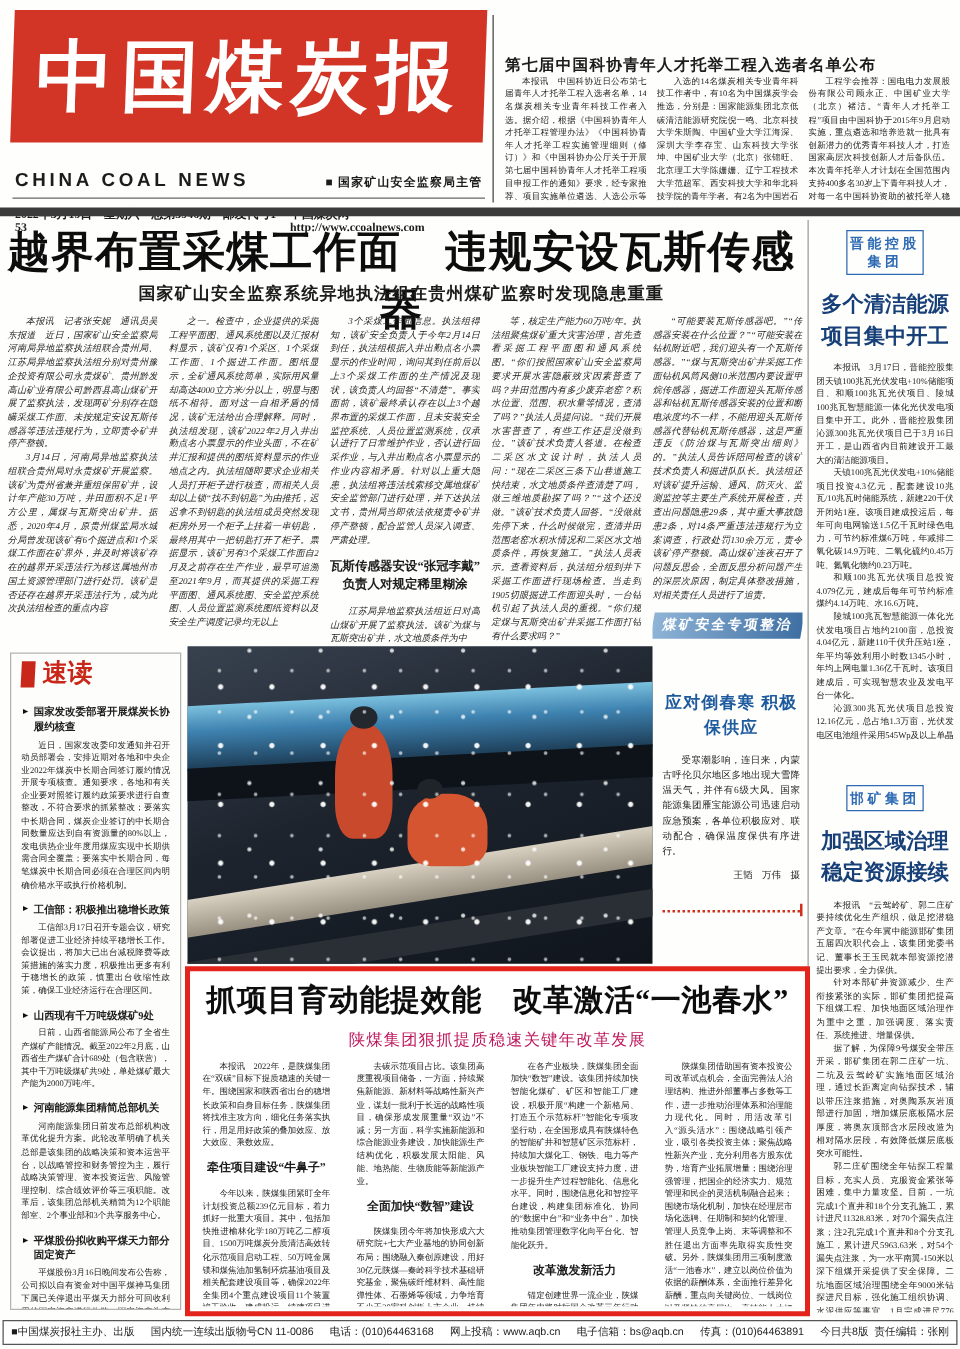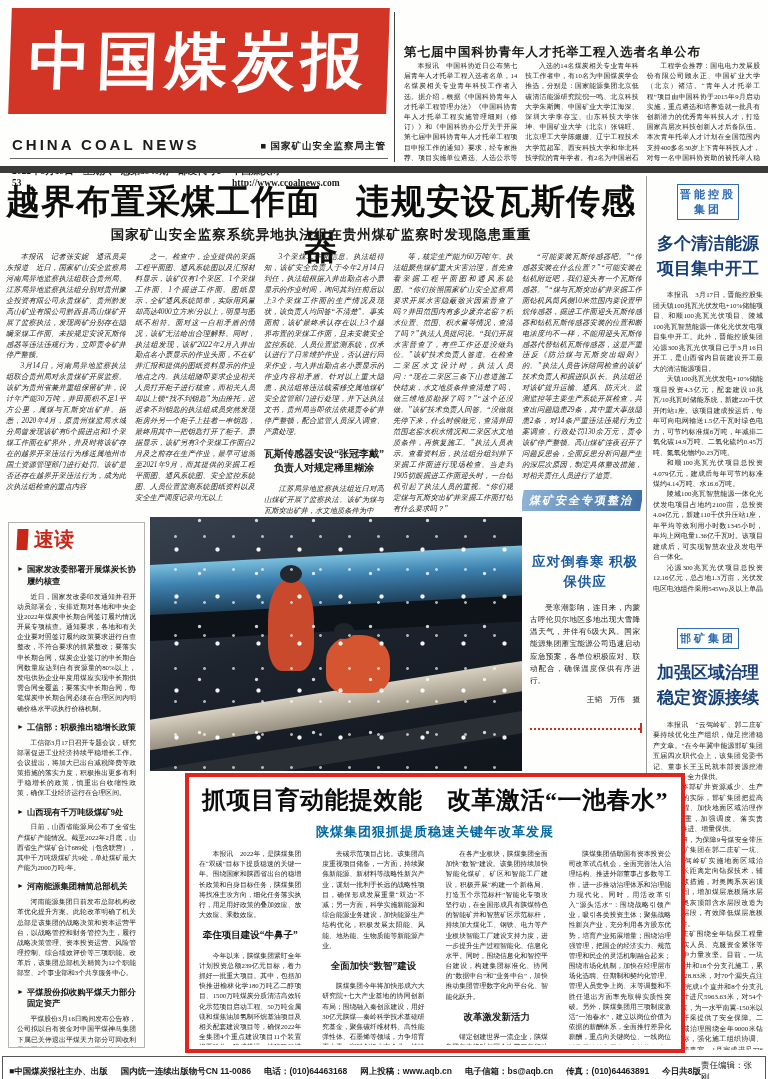--- a/index.html
+++ b/index.html
@@ -75,32 +75,32 @@
     background-size:41px 47px,57px 53px,29px 33px;background-position:6px 9px,21px 30px,11px 3px;}
   
   .cap{position:absolute;left:530px;top:552px;width:110px;}
   .cap-title{color:#1d5a9e;font-size:13.5px;font-weight:bold;text-align:center;line-height:1.5;letter-spacing:1px;}
   .cap-body{font-size:7.6px;line-height:1.62;text-align:justify;margin-top:9px;text-indent:2em;}
   .cap-credit{font-size:7.6px;text-align:right;margin-top:3px;}
   .cap-dots{margin-top:22px;border-bottom:2px dotted #d0301e;position:relative;height:1px;}
   .cap-dots:after{content:"";position:absolute;right:-2px;top:-4px;width:2.5px;height:10px;background:#d0301e;}
   
   .bot{position:absolute;left:148px;top:773px;width:500px;height:280px;border:4px solid #e3241d;
-       box-sizing:border-box;background:#fff;padding:7px 10px 6px;overflow:hidden;margin-left:37px;}
+       box-sizing:border-box;background:#fff;padding:7px 10px 6px;overflow:hidden;}
   .bot-head{text-align:center;font-size:24px;font-weight:bold;letter-spacing:.5px;color:#0d0d0d;}
-  .bot-sub{text-align:center;font-size:13px;color:#0369a1;font-weight:700;letter-spacing:1px;margin:7px 0 8px;}
+  .bot-sub{text-align:center;font-size:13px;color:#be185d;font-weight:400;letter-spacing:1px;margin:7px 0 8px;}
   .bot-cols{display:flex;gap:21px;height:196px;overflow:hidden;}
   .bot-col{flex:1;font-size:6.8px;line-height:1.5;text-align:justify;overflow:hidden;}
   .bot-col p{margin:0;text-indent:2em;}
   .bsub{font-weight:bold;text-align:center;font-size:9.5px;margin:8px 0;text-indent:0;}
   
   .footer{position:absolute;left:2px;top:1056px;width:764px;box-sizing:border-box;border:1px solid #555;
           display:flex;justify-content:space-between;align-items:center;padding:3px 6px;
           font-family:"Liberation Sans","DejaVu Sans",sans-serif;font-size:8.5px;background:#fff;}
-  .f-left{display:flex;gap:13px;white-space:nowrap;font-weight:bold;}
+  .f-left{display:flex;gap:13px;white-space:nowrap;}
 </style>
 </head>
 <body>
 
 <div class="page">
 
   <div class="mast">
     <div class="mast-red">中国煤炭报</div>
     <div class="mast-row1">
       <span class="mast-en">CHINA COAL NEWS</span>

